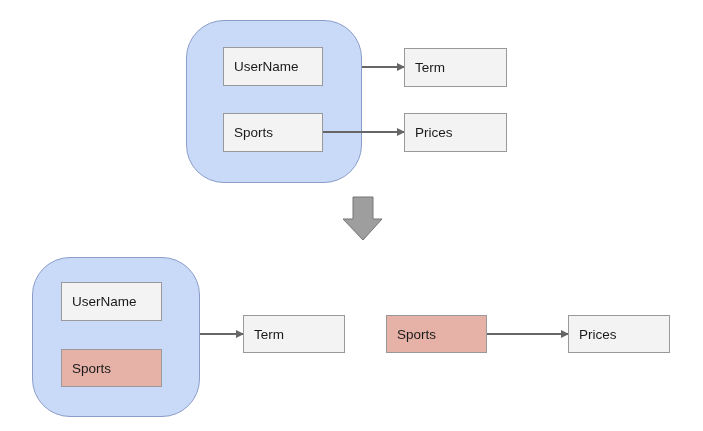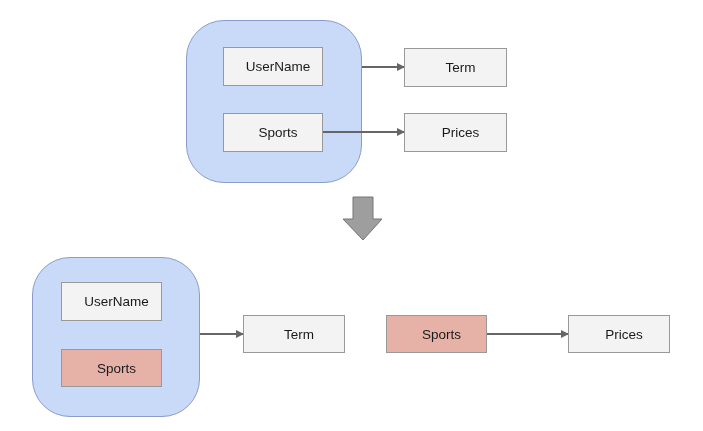--- a/index.html
+++ b/index.html
@@ -22,21 +22,20 @@
     box-sizing: border-box;
   }
   .box {
     position: absolute;
     background: var(--box-fill, #f3f3f3);
     border: 1px solid var(--box-border, #999999);
     box-sizing: border-box;
     display: flex;
     align-items: center;
     padding-left: 10px;
-    justify-content: center;
   }
   .box.highlight { background: var(--highlight-fill, #e6b2a8); }
   .box span { white-space: nowrap; }
   .arrow {
     position: absolute;
     height: 0;
     border-top: 2px solid var(--arrow-color, #666666);
   }
   .arrow .head {
     position: absolute;

